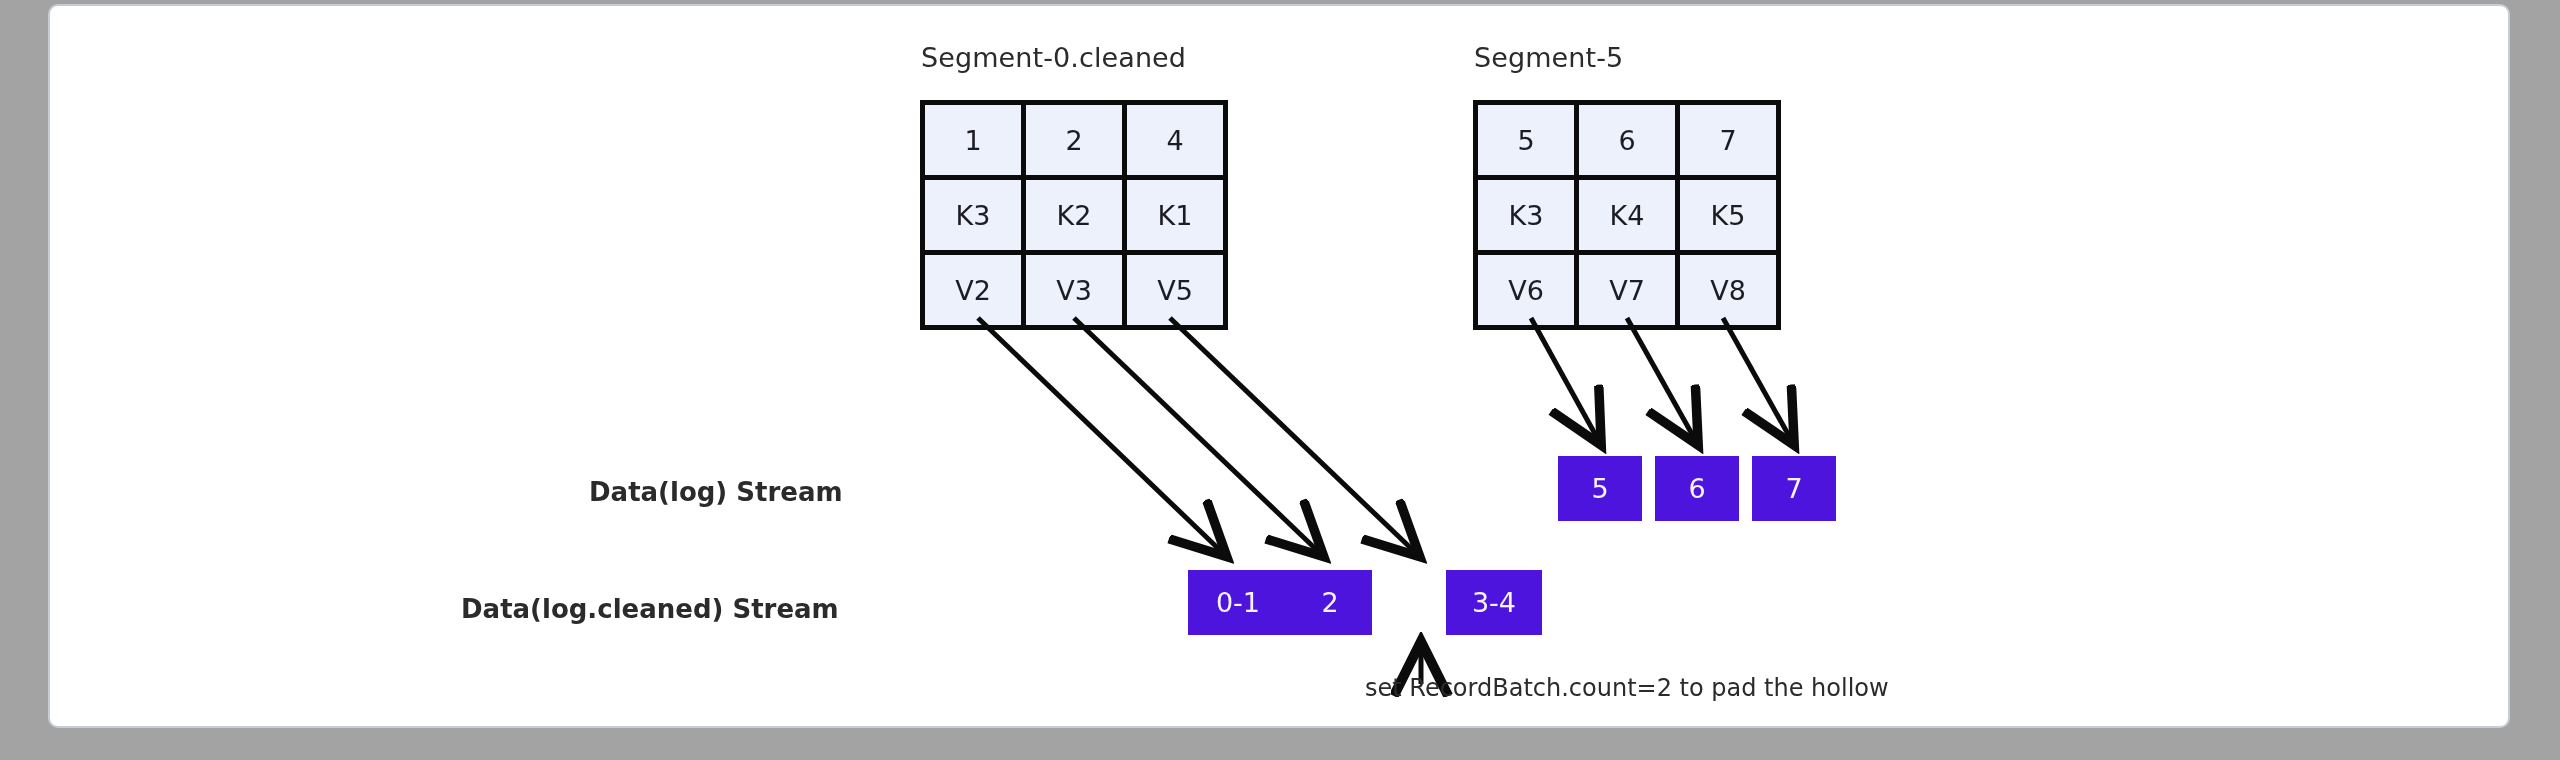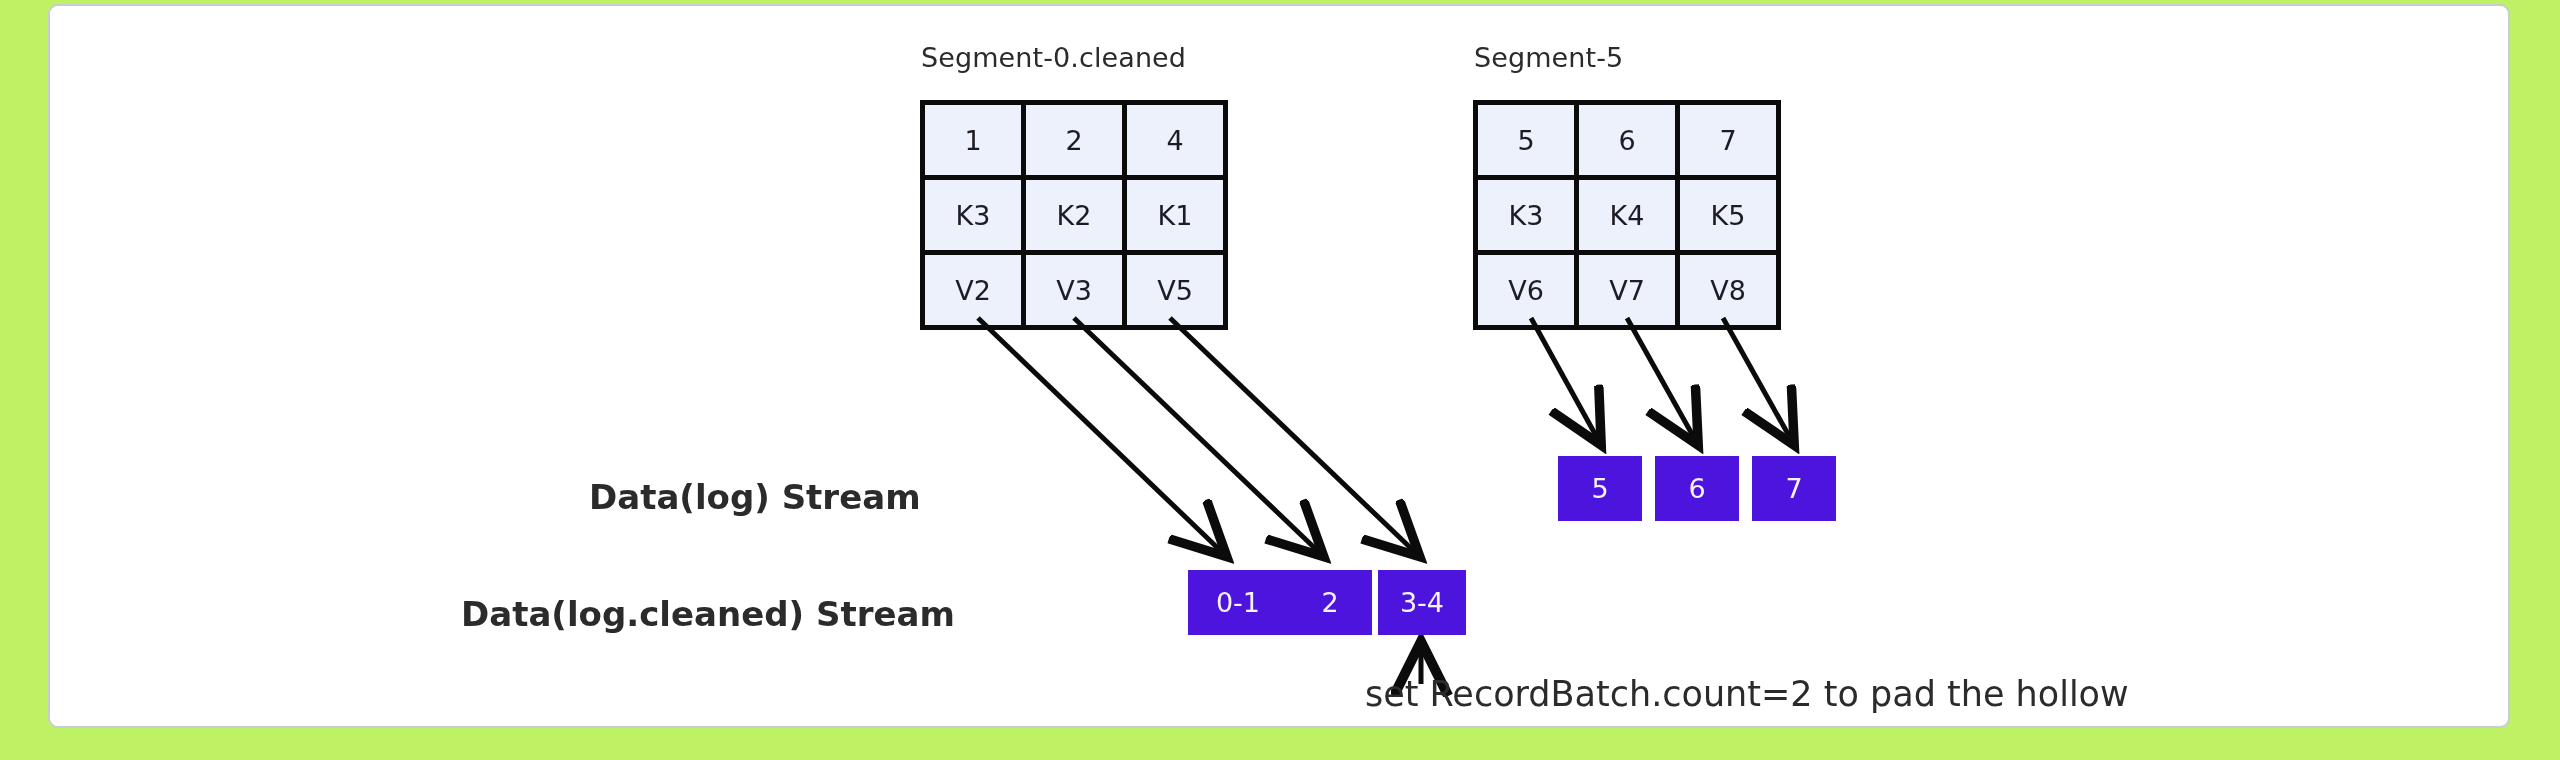--- a/index.html
+++ b/index.html
@@ -10,21 +10,21 @@
   body {
     width: 2560px;
     height: 760px;
     font-family: "DejaVu Sans", sans-serif;
     overflow: hidden;
   }
   #canvas {
     position: relative;
     width: 2560px;
     height: 760px;
-    background: #bef264;
+    background: #a3a3a3;
   }
   .frame {
     position: absolute;
     left: 48px;
     top: 4px;
     width: 2462px;
     height: 724px;
     border: 2px solid #c6cdd4;
     border-radius: 10px;
     box-sizing: border-box;
@@ -62,21 +62,21 @@
     display: flex;
     align-items: center;
     justify-content: center;
     font-size: 27px;
     color: #1c1c24;
     font-family: "DejaVu Sans", sans-serif;
   }
   
   .stream-label {
     position: absolute;
-    font-size: 34px;
+    font-size: 26px;
     font-weight: bold;
     color: #2b2b2b;
     white-space: nowrap;
     text-align: right;
     font-family: "DejaVu Sans", sans-serif;
   }
   
   .batch-box {
     position: absolute;
     background: #4c14dc;
@@ -84,21 +84,21 @@
     align-items: center;
     justify-content: center;
     color: #f7f3fb;
     font-size: 27px;
     font-family: "DejaVu Sans", sans-serif;
     box-sizing: border-box;
   }
   
   .annotation {
     position: absolute;
-    font-size: 35px;
+    font-size: 24px;
     color: #2b2b2b;
     white-space: nowrap;
     font-family: "DejaVu Sans", sans-serif;
   }
 </style>
 </head>
 <body>
 
 <div id="canvas">
 
@@ -160,17 +160,17 @@
   <div class="stream-label" style="left:589px; top:477px; width:240px;">Data(log) Stream</div>
 
   <div class="batch-box" style="left:1558px; top:456px; width:84px; height:65px;">5</div>
   <div class="batch-box" style="left:1655px; top:456px; width:84px; height:65px;">6</div>
   <div class="batch-box" style="left:1752px; top:456px; width:84px; height:65px;">7</div>
 
   <div class="stream-label" style="left:461px; top:594px; width:360px;">Data(log.cleaned) Stream</div>
 
   <div class="batch-box" style="left:1188px; top:570px; width:100px; height:65px;">0-1</div>
   <div class="batch-box" style="left:1288px; top:570px; width:84px; height:65px;">2</div>
-  <div class="batch-box" style="left:1378px; top:570px; width:88px; height:65px;">3-4</div>
+  <div class="batch-box" style="left:1446px; top:570px; width:96px; height:65px;">3-4</div>
 
   <div class="annotation" style="left:1365px; top:674px;">set RecordBatch.count=2 to pad the hollow</div>
 
 </div>
 
 </body></html>

